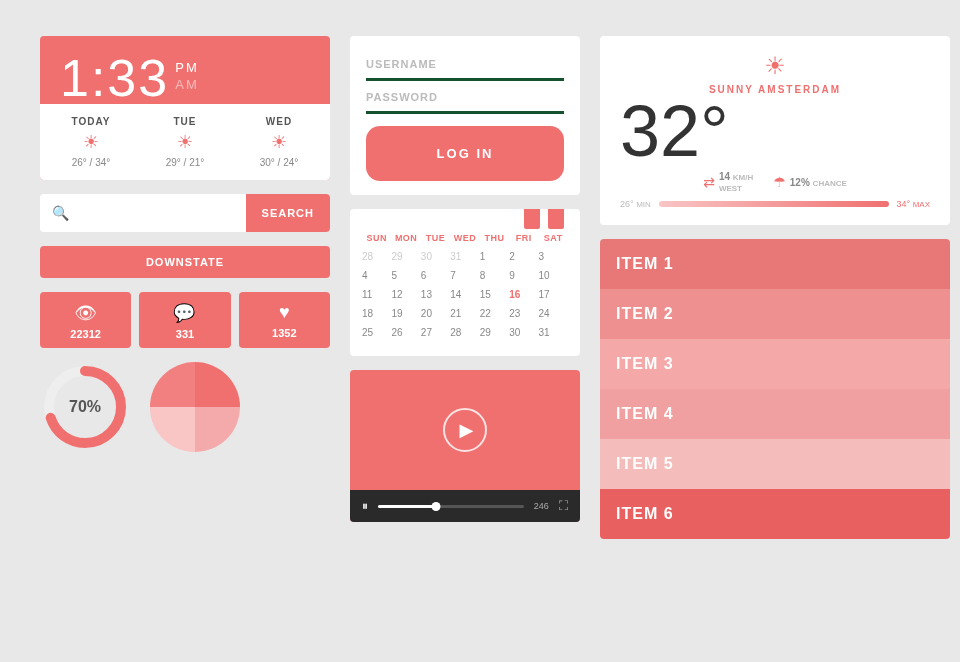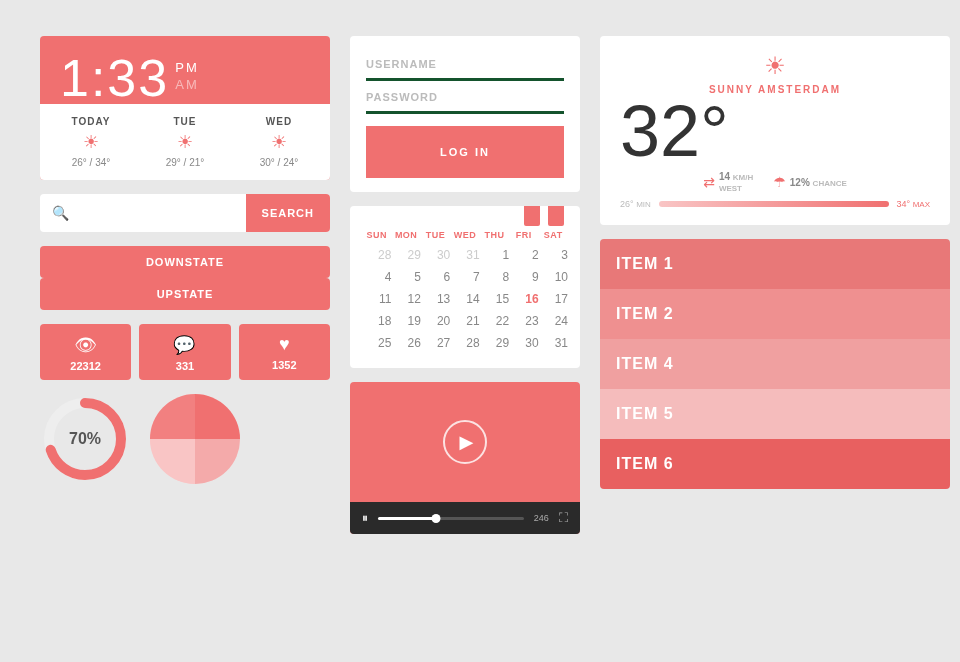--- a/index.html
+++ b/index.html
@@ -119,21 +119,20 @@
       font-size: 11px;
       font-weight: 700;
       letter-spacing: 1px;
       cursor: pointer;
       margin-left: 16px;
     }
     
     .state-buttons {
       display: flex;
       gap: 0;
-      flex-direction: column;
     }
     .state-btn {
       flex: 1;
       background: #f07070;
       color: white;
       border: none;
       border-radius: 4px;
       padding: 10px;
       font-size: 11px;
       font-weight: 700;
@@ -210,23 +209,23 @@
       color: #bbb;
       letter-spacing: 1px;
       font-weight: 600;
     }
     .form-field:first-child { margin-bottom: 2px; }
     .login-btn {
       width: 100%;
       background: #f07070;
       color: white;
       border: none;
-      border-radius: 0;
+      border-radius: 14px;
       padding: 20px;
-      font-size: 11px;
+      font-size: 13px;
       font-weight: 700;
       letter-spacing: 2px;
       cursor: pointer;
       margin-top: 12px;
     }
     
     .calendar-widget {
       background: white;
       border-radius: 4px;
       padding: 0 0 10px;
@@ -253,22 +252,22 @@
       text-align: center;
       font-size: 9px;
       font-weight: 700;
       color: #f07070;
       letter-spacing: 0.5px;
       padding: 8px 0 4px;
     }
     .cal-row {
       display: grid;
       grid-template-columns: repeat(7, 1fr);
-      text-align: right;
-      font-size: 12px;
+      text-align: left;
+      font-size: 10px;
       color: #888;
     }
     .cal-cell {
       padding: 4px 0;
     }
     .cal-cell.today { color: #f07070; font-weight: 700; }
     .cal-cell.dimmed { color: #ccc; }
 
     
     .video-player {
@@ -467,21 +466,20 @@
     <div class="search-widget">
       <div class="search-input-area">
         <span class="search-icon-el">🔍</span>
         <input class="search-input" type="text" style="">
       </div>
       <button class="search-btn">SEARCH</button>
     </div>
 
     <div class="state-buttons">
       <button class="state-btn">DOWNSTATE</button>
-      <button class="state-btn">UPSTATE</button>
     </div>
 
     <div class="stats-row">
       <div class="stat-card">
         <span class="stat-icon">👁</span>
         <span class="stat-value">22312</span>
       </div>
       <div class="stat-card">
         <span class="stat-icon">💬</span>
         <span class="stat-value">331</span>
@@ -636,20 +634,21 @@
       <div class="temp-range-row">
         <span class="temp-min-label">26° <span style="font-size:8px">MIN</span></span>
         <div class="temp-range-bar"></div>
         <span class="temp-max-label">34° <span style="font-size:8px">MAX</span></span>
       </div>
     </div>
 
     <div class="list-items">
       <div class="list-item" style="background:#e87878;">ITEM 1</div>
       <div class="list-item" style="background:#ef9090;">ITEM 2</div>
+      <div class="list-item" style="background:#f4a8a8;">ITEM 3</div>
       <div class="list-item" style="background:#f0a0a0;">ITEM 4</div>
       <div class="list-item" style="background:#f5bcbc;">ITEM 5</div>
       <div class="list-item" style="background:#e86060;">ITEM 6</div>
     </div>
 
   </div>
 
 </div>
 
 </body></html>

